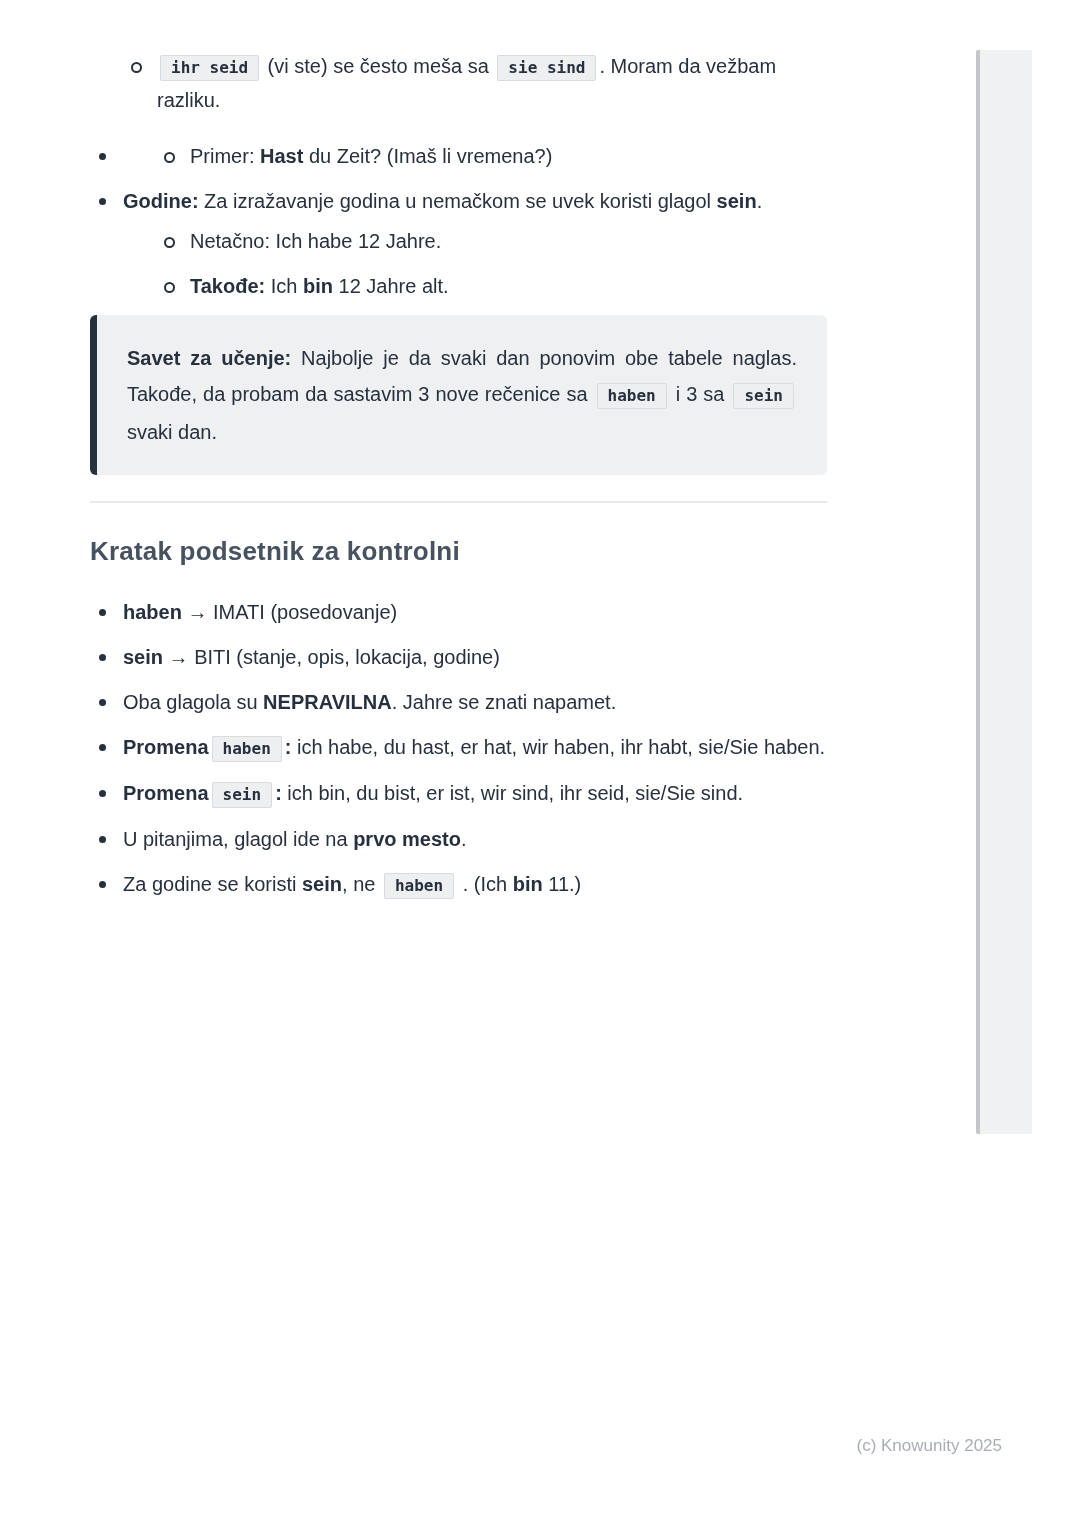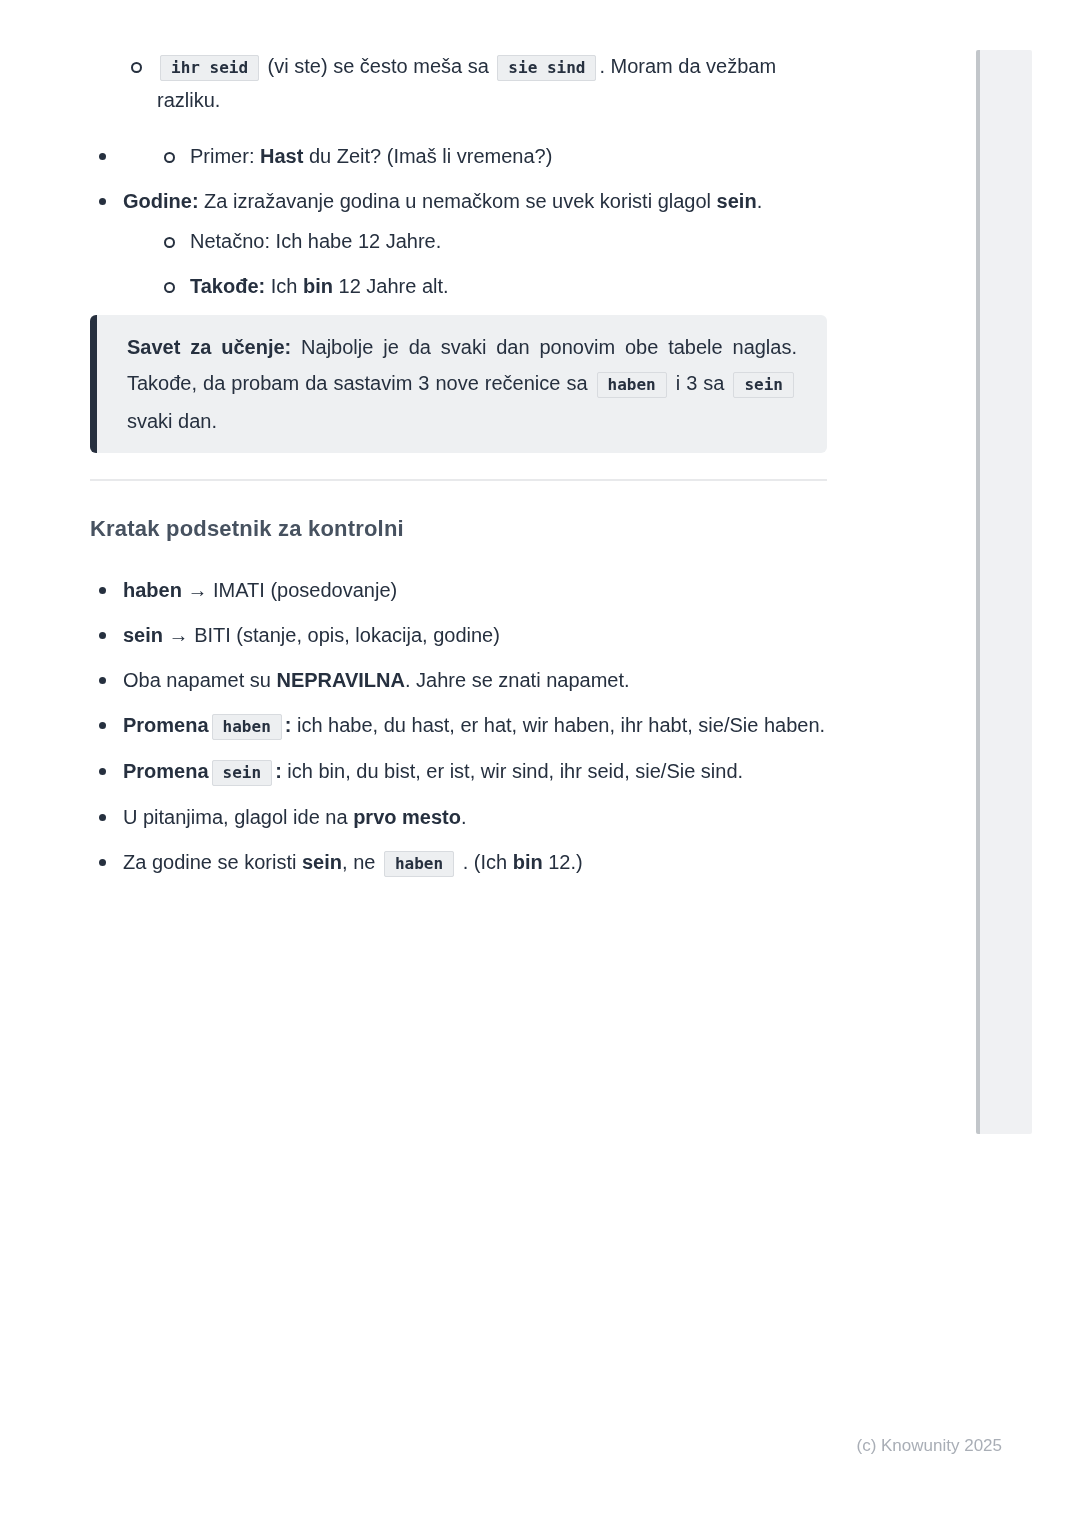--- a/index.html
+++ b/index.html
@@ -64,36 +64,36 @@
     padding:2px 10px 3px;
     margin:0 3px;
     color:var(--text);
     white-space:pre;
   }
   .callout{
     margin-top:0;
     background:var(--callout-bg);
     border-left:7px solid var(--callout-border);
     border-radius:6px;
-    padding:14px 30px;
+    padding:25px 30px;
   }
   .callout p{
     margin:0;
     text-align:justify;
     line-height:36px;
   }
   .divider{
     margin-top:26px;
     height:2px;
     background:var(--divider);
     border:none;
   }
   h2.section-heading{
     margin:30px 0 0 0;
-    font-size:22px;
+    font-size:26px;
     line-height:36px;
     font-weight:bold;
     color:var(--heading);
     letter-spacing:0.2px;
   }
   .footer{
     position:absolute;
     top:1436px;
     right:78px;
     font-size:17px;
@@ -149,33 +149,33 @@
   <h2 class="section-heading">Kratak podsetnik za kontrolni</h2>
 
   <ul class="lvl1 summary">
     <li>
       <span><strong>haben</strong><span> → IMATI (posedovanje)</span></span>
     </li>
     <li>
       <span><strong>sein</strong><span> → BITI (stanje, opis, lokacija, godine)</span></span>
     </li>
     <li>
-      <span><span>Oba napamet su </span><strong>NEPRAVILNA</strong><span>. Jahre se znati napamet.</span></span>
+      <span><span>Oba glagola su </span><strong>NEPRAVILNA</strong><span>. Jahre se znati napamet.</span></span>
     </li>
     <li>
       <span><strong>Promena</strong><code class="chip">haben</code><strong>:</strong><span> ich habe, du hast, er hat, wir haben, ihr habt, sie/Sie haben.</span></span>
     </li>
     <li>
       <span><strong>Promena</strong><code class="chip">sein</code><strong>:</strong><span> ich bin, du bist, er ist, wir sind, ihr seid, sie/Sie sind.</span></span>
     </li>
     <li>
       <span><span>U pitanjima, glagol ide na </span><strong>prvo mesto</strong><span>.</span></span>
     </li>
     <li>
-      <span><span>Za godine se koristi </span><strong>sein</strong><span>, ne </span><code class="chip">haben</code><span> . (Ich </span><strong>bin</strong><span> 12.)</span></span>
+      <span><span>Za godine se koristi </span><strong>sein</strong><span>, ne </span><code class="chip">haben</code><span> . (Ich </span><strong>bin</strong><span> 11.)</span></span>
     </li>
   </ul>
 
 </div>
 
 <div class="footer">
   <span>(c) Knowunity 2025</span>
 </div>
 
 <div class="scroll-strip"></div>

